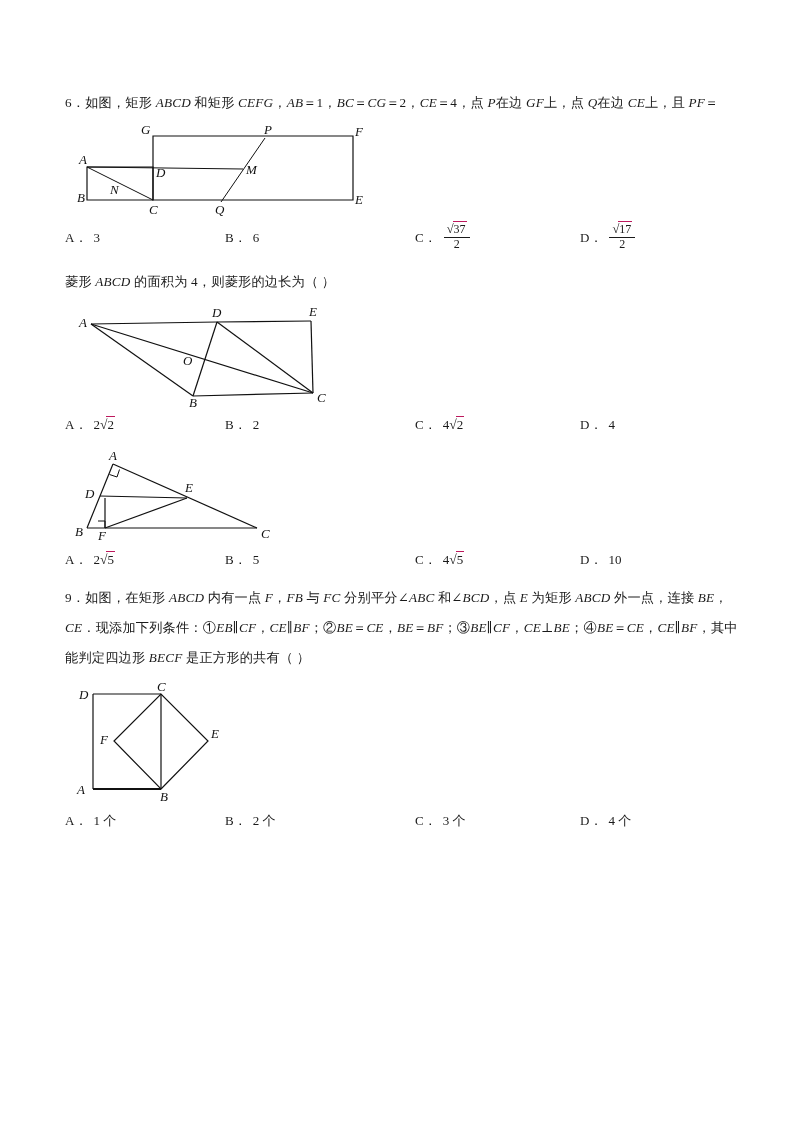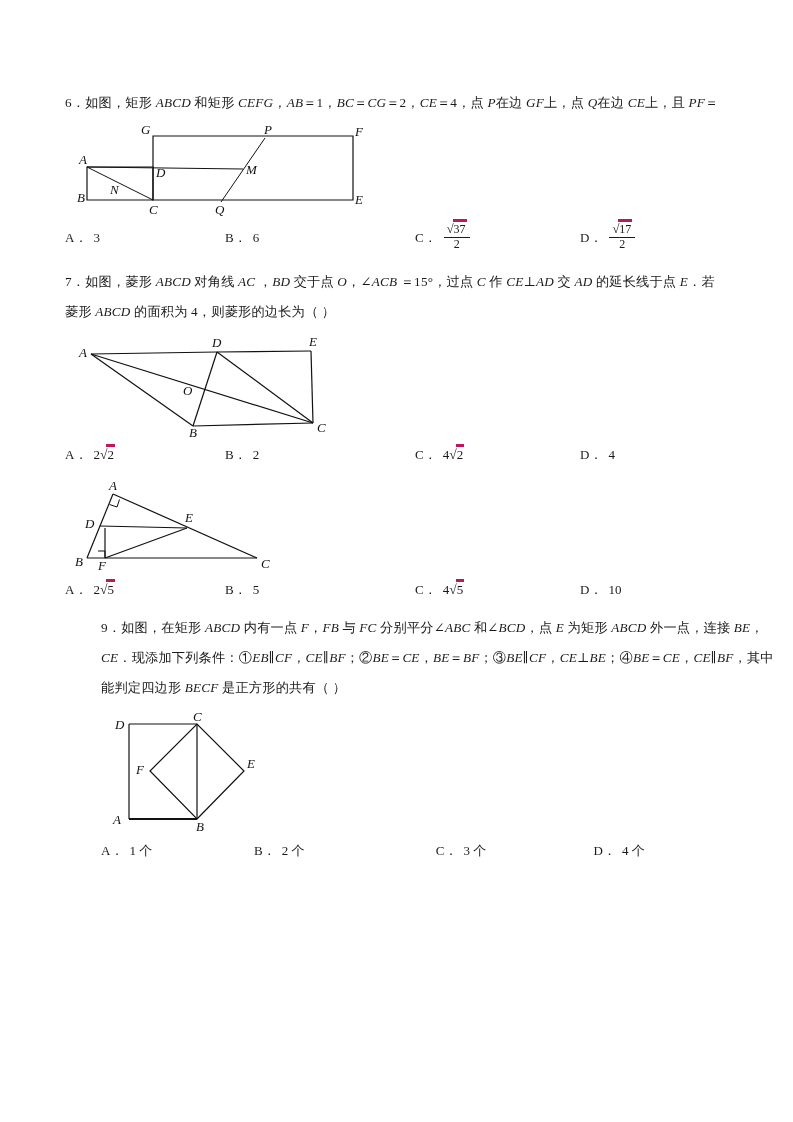--- a/index.html
+++ b/index.html
@@ -81,21 +81,21 @@
     border-bottom: 1px solid #1a1a1a;
   }
   .frac .den { padding: 0px 3px 0 3px; }
 
   .sqrt {
     display: inline-block;
     white-space: nowrap;
   }
   .sqrt .rad { font-size: 1.05em; }
   .sqrt .rand {
-    border-top: 3px solid #be185d;
+    border-top: 1px solid #be185d;
     padding: 0 1px 4px 1px;
     margin-left: -1px;
   }
 
   svg { display: block; }
   svg text {
     font-family: "Liberation Serif", "DejaVu Serif", serif;
     font-style: italic;
     font-size: 13px;
     fill: #111111;
@@ -163,21 +163,20 @@
         <span class="frac">
           <span class="num"><span class="sqrt"><span class="rad">√</span><span class="rand">17</span></span></span>
           <span class="den">2</span>
         </span>
       </div>
     </div>
   </div>
 
   <div class="qblock" style="margin-top:14px;">
     <div class="qtext">
-      <span class="qline">7．如图，菱形 <span class="it">ABCD</span> 对角线 <span class="it">AC</span> ，<span class="it">BD</span> 交于点 <span class="it">O</span>，∠<span class="it">ACB</span> ＝15°，过点 <span class="it">C</span> 作 <span class="it">CE</span>⊥<span class="it">AD</span> 交 <span class="it">AD</span> 的延长线于点 <span class="it">E</span>．若</span>
       <span class="qline">菱形 <span class="it">ABCD</span> 的面积为 4，则菱形的边长为（                ）</span>
     </div>
 
     <div class="figure-wrap" style="margin-top:6px;">
       <svg width="300" height="105" viewBox="0 0 300 105">
 
         <path class="ln" d="M26,21 L152,19"></path>
         <path class="ln" d="M152,19 L246,18"></path>
         <path class="ln" d="M246,18 L248,90"></path>
         <path class="ln" d="M128,93 L248,90"></path>
@@ -257,21 +256,21 @@
         <span>4</span>
             <span class="sqrt"><span class="rad">√</span><span class="rand">5</span></span>
       </div>
       <div class="opt opt-d">
         <span class="lbl">D．</span>
         <span>10</span>
       </div>
     </div>
   </div>
 
-  <div class="qblock" style="margin-top:12px;margin-left:36px;">
+  <div class="qblock" style="margin-top:12px;">
     <div class="qtext">
       <span class="qline">9．如图，在矩形 <span class="it">ABCD</span> 内有一点 <span class="it">F</span>，<span class="it">FB</span> 与 <span class="it">FC</span> 分别平分∠<span class="it">ABC</span> 和∠<span class="it">BCD</span>，点 <span class="it">E</span> 为矩形 <span class="it">ABCD</span> 外一点，连接 <span class="it">BE</span>，</span>
       <span class="qline"><span class="it">CE</span>．现添加下列条件：①<span class="it">EB</span>∥<span class="it">CF</span>，<span class="it">CE</span>∥<span class="it">BF</span>；②<span class="it">BE</span>＝<span class="it">CE</span>，<span class="it">BE</span>＝<span class="it">BF</span>；③<span class="it">BE</span>∥<span class="it">CF</span>，<span class="it">CE</span>⊥<span class="it">BE</span>；④<span class="it">BE</span>＝<span class="it">CE</span>，<span class="it">CE</span>∥<span class="it">BF</span>，其中</span>
       <span class="qline">能判定四边形 <span class="it">BECF</span> 是正方形的共有（            ）</span>
     </div>
 
     <div class="figure-wrap" style="margin-top:6px;">
       <svg width="230" height="125" viewBox="0 0 230 125">
 
         <path class="ln" d="M28,15 L96,15"></path>

